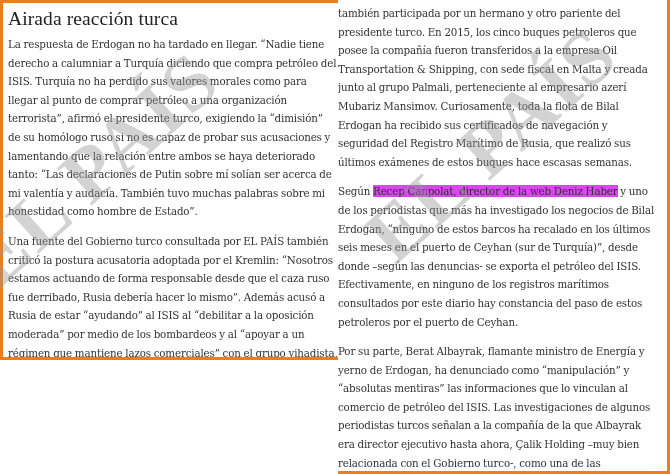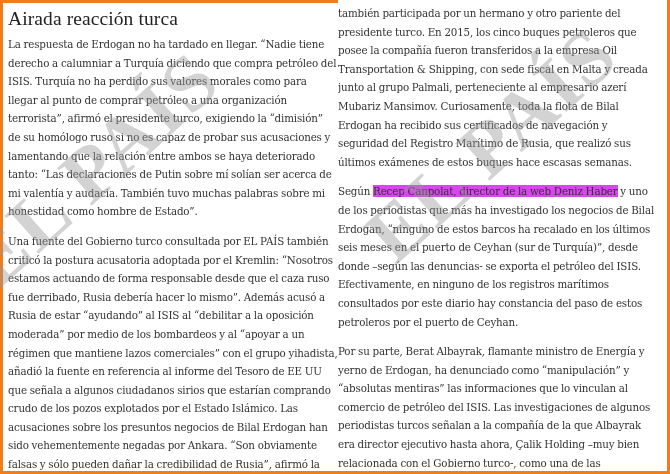--- a/index.html
+++ b/index.html
@@ -18,21 +18,21 @@
     .panel {
       position: absolute;
       box-sizing: border-box;
       background: #ffffff;
       overflow: hidden;
     }
     #left-panel {
       left: 0;
       top: 0;
       width: 338px;
-      height: 474px;
+      height: 360px;
       border-top: 3px solid #f07d1a;
       border-left: 3px solid #f07d1a;
       border-bottom: 3px solid #f07d1a;
       padding: 4px 0 0 5px;
     }
     #right-panel {
       left: 338px;
       top: 0;
       width: 332px;
       height: 474px;

